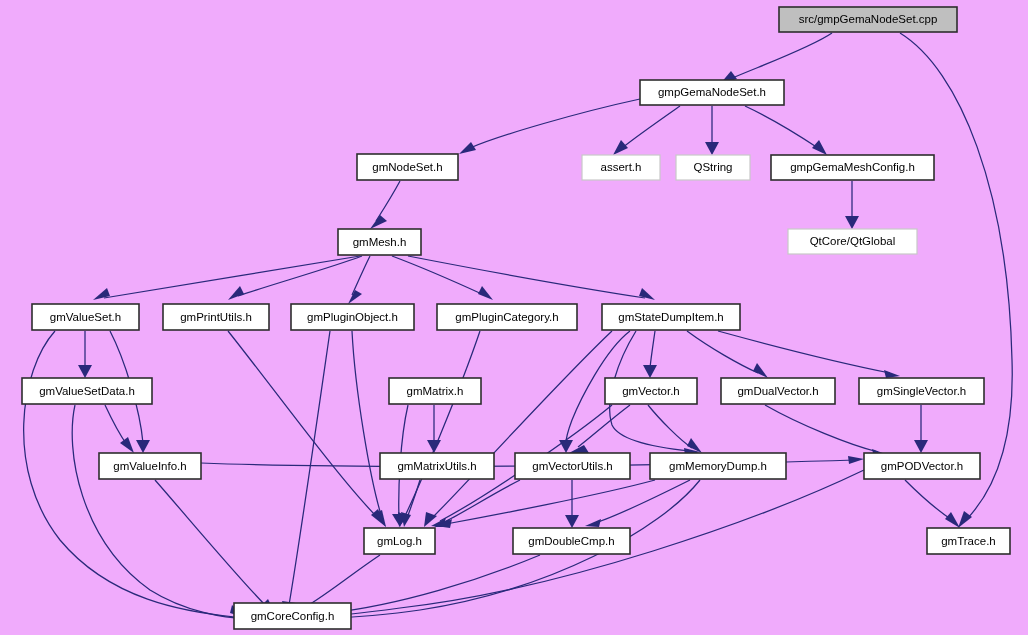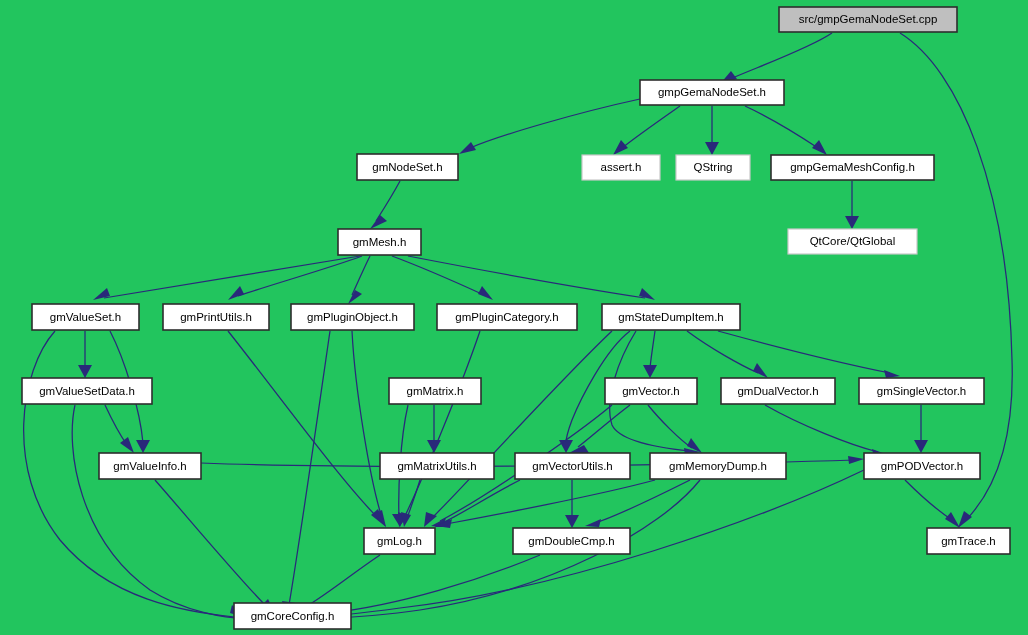--- a/index.html
+++ b/index.html
@@ -4,21 +4,21 @@
 <style>
   html, body {
     margin: 0;
     padding: 0;
     background: #ffffff;
   }
   #graph-root {
     position: relative;
     width: 1028px;
     height: 635px;
-    background: #22c55e;
+    background: #f0abfc;
     font-family: "Liberation Sans", sans-serif;
     overflow: hidden;
   }
   svg.graph-canvas {
     position: absolute;
     left: 0;
     top: 0;
     width: 1028px;
     height: 635px;
   }

